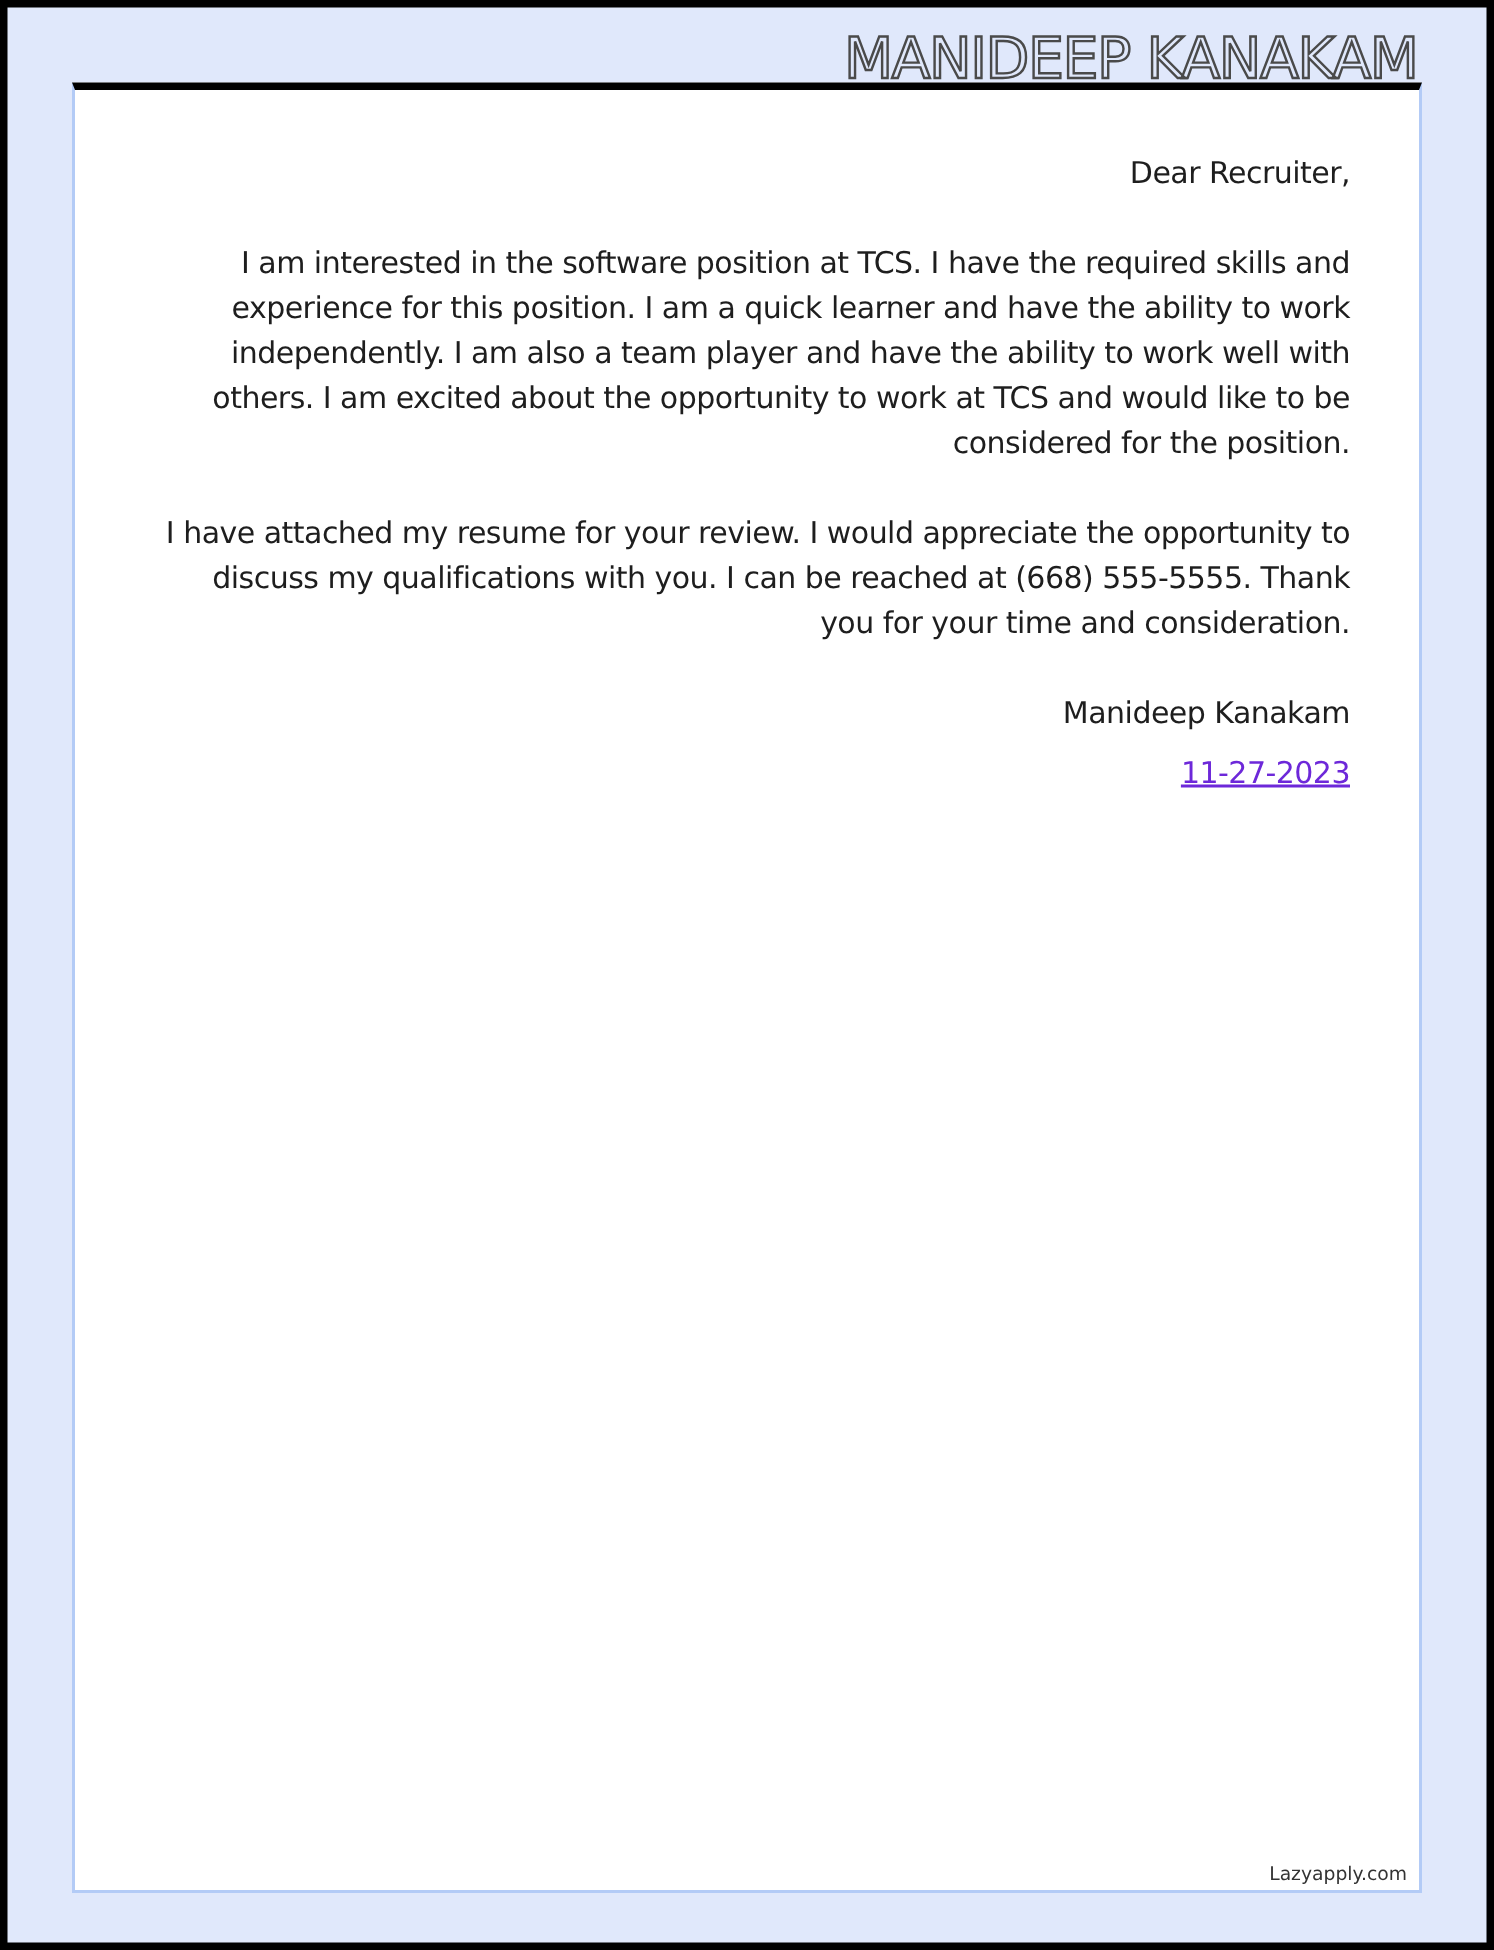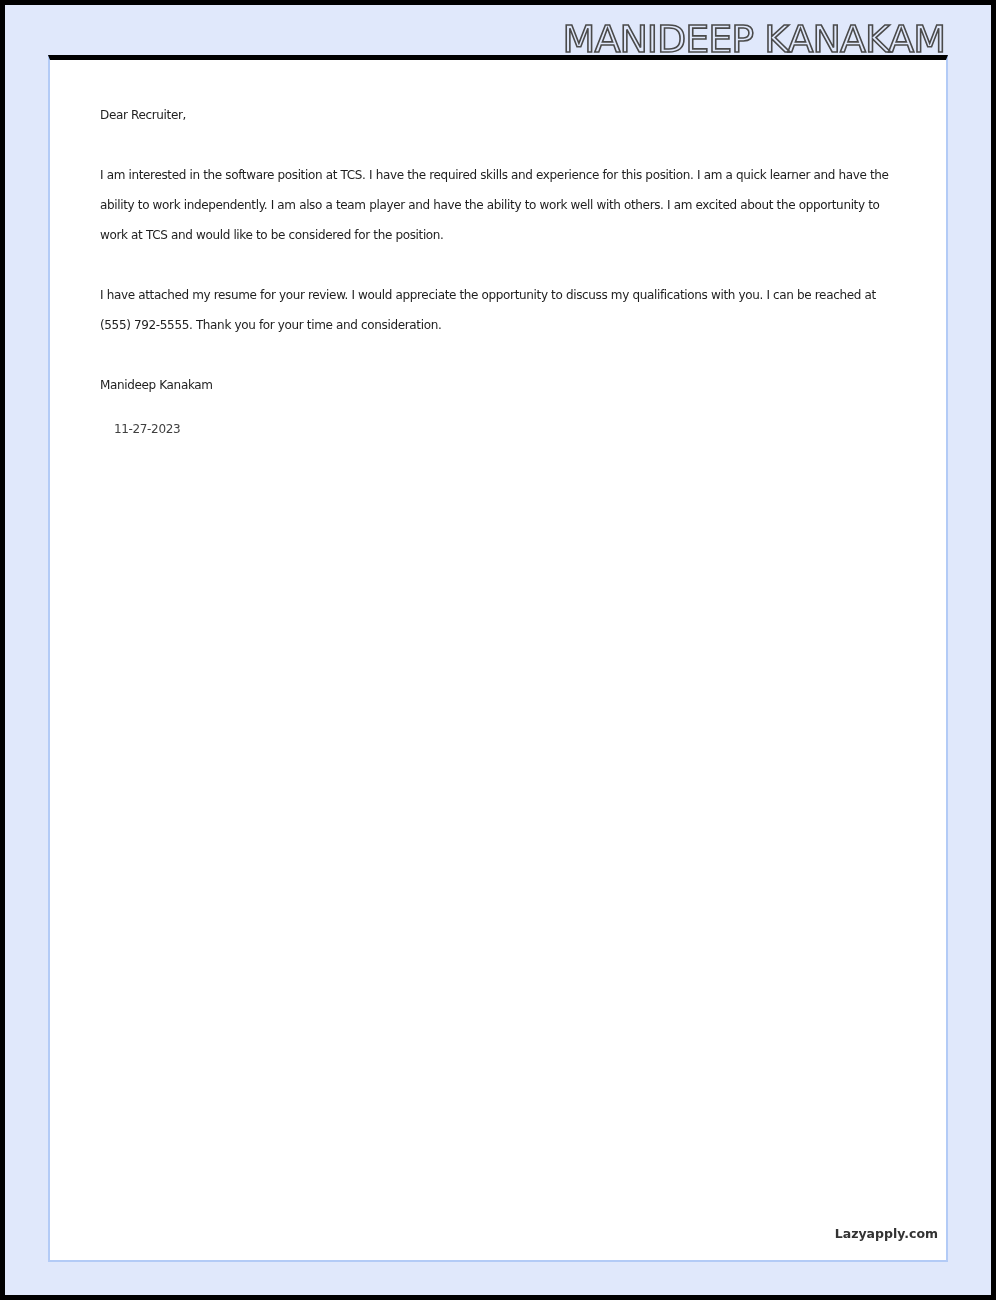--- a/index.html
+++ b/index.html
@@ -31,43 +31,43 @@
     background: #ffffff;
     border-left: 2px solid #b3cbf6;
     border-right: 2px solid #b3cbf6;
     border-bottom: 2px solid #b3cbf6;
     border-top: 5px solid #000;
   }
   .letter {
     position: absolute;
     left: 50px; top: 40px;
     width: 800px;
-    font-size: 12px;
+    font-size: 20px;
     line-height: 30px;
     color: #1e1e1e;
     letter-spacing: -0.35px;
+    text-align: right;
   }
   .letter p { margin: 0 0 30px 0; }
   .letter p.sig-name { margin-bottom: 10px; }
-  .letter .date { color: #404040; margin: 14px; }
+  .letter .date { color: #6d28d9; margin: 0; text-decoration: underline; }
   .footer-brand {
     position: absolute;
-    right: 8px; bottom: 19px;
+    right: 8px; bottom: 4px;
     font-size: 12.5px;
     color: #333;
-    font-weight: bold;
   }
 </style>
 </head>
 <body>
 
 <div class="name-header">MANIDEEP KANAKAM</div>
 
 <div class="card">
   <div class="letter">
     <p>Dear Recruiter,</p>
     <p>I am interested in the software position at TCS. I have the required skills and experience for this position. I am a quick learner and have the ability to work independently. I am also a team player and have the ability to work well with others. I am excited about the opportunity to work at TCS and would like to be considered for the position.</p>
-    <p>I have attached my resume for your review. I would appreciate the opportunity to discuss my qualifications with you. I can be reached at (555) 792-5555. Thank you for your time and consideration.</p>
+    <p>I have attached my resume for your review. I would appreciate the opportunity to discuss my qualifications with you. I can be reached at (668) 555-5555. Thank you for your time and consideration.</p>
     <p class="sig-name">Manideep Kanakam</p>
     <p class="date">11-27-2023</p>
   </div>
   <div class="footer-brand">Lazyapply.com</div>
 </div>
 
 </body></html>

